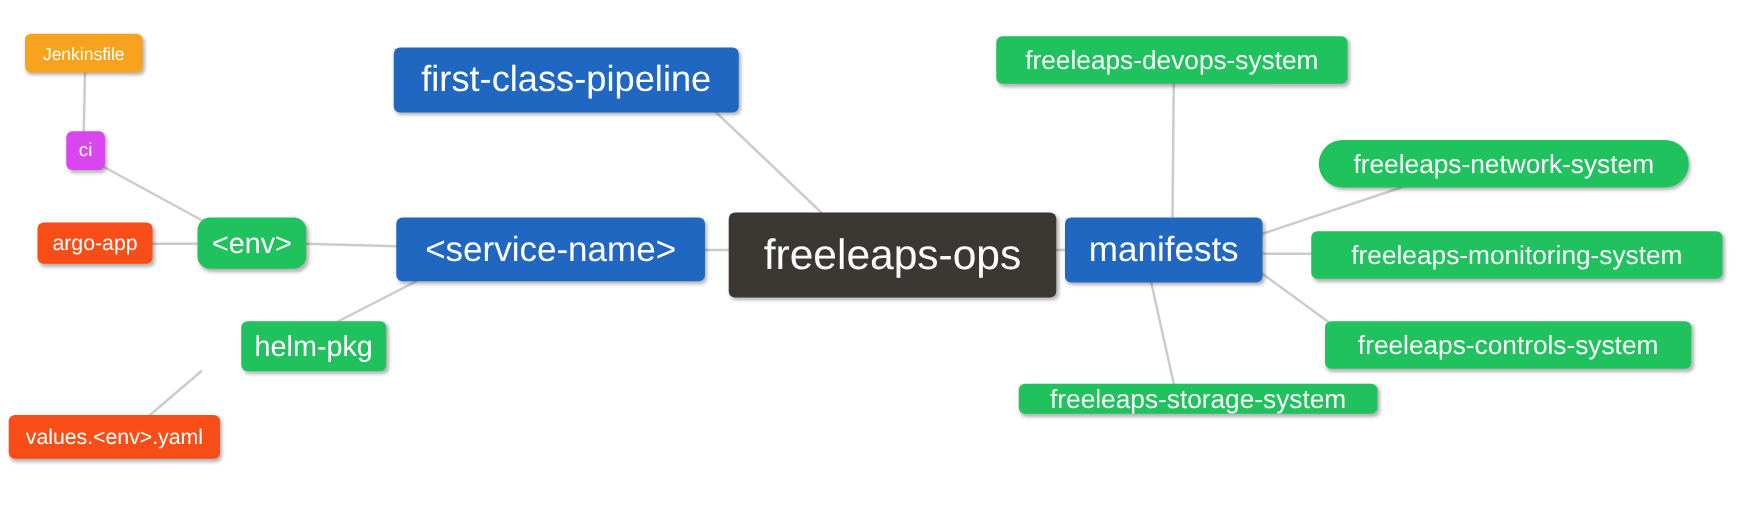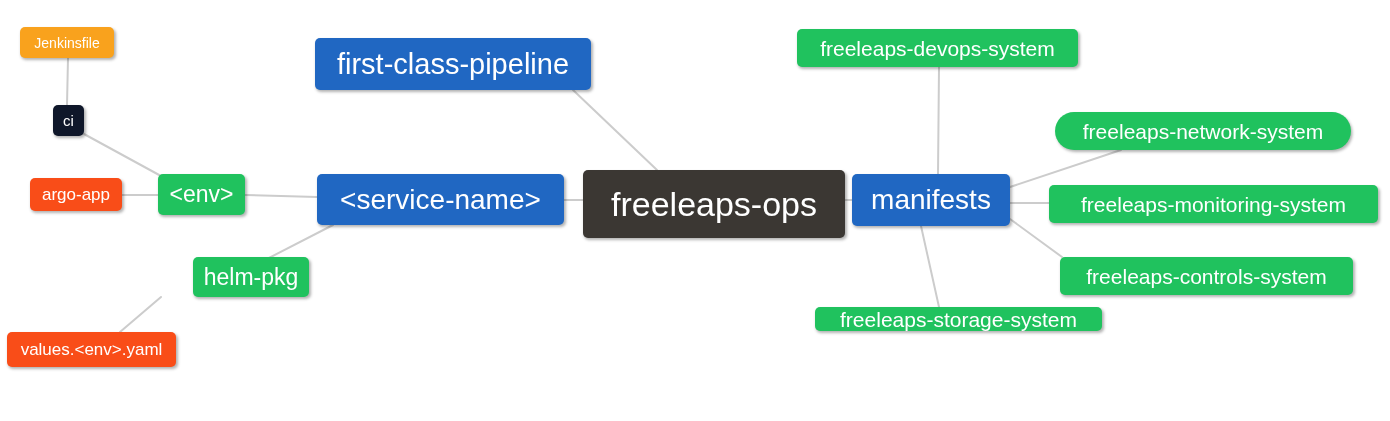--- a/index.html
+++ b/index.html
@@ -59,27 +59,27 @@
       <line x1="938" y1="174" x2="939" y2="67" stroke="#CCCCCC" stroke-width="2" stroke-linecap="round"></line>
       <line x1="1010" y1="187" x2="1121" y2="150" stroke="#CCCCCC" stroke-width="2" stroke-linecap="round"></line>
       <line x1="1010" y1="203" x2="1049" y2="203" stroke="#CCCCCC" stroke-width="2" stroke-linecap="round"></line>
       <line x1="1010" y1="219" x2="1062" y2="257" stroke="#CCCCCC" stroke-width="2" stroke-linecap="round"></line>
       <line x1="921" y1="226" x2="939" y2="307" stroke="#CCCCCC" stroke-width="2" stroke-linecap="round"></line>
     </svg>
 
 <div class="node" style="left: 20px; top: 27px; width: 94px; height: 31px; font-size: 14px; background: rgb(249, 162, 29); color: rgb(255, 255, 255);">
       <span>Jenkinsfile</span>
     </div>
-    <div class="node" style="left: 53px; top: 105px; width: 31px; height: 31px; font-size: 15px; background: #0f172a; color: rgb(255, 255, 255); justify-content: center;">
+    <div class="node" style="left: 53px; top: 105px; width: 31px; height: 31px; font-size: 15px; background: #d946ef; color: rgb(255, 255, 255); justify-content: center;">
       <span>ci</span>
     </div>
     <div class="node" style="left: 30px; top: 178px; width: 92px; height: 33px; font-size: 17px; background: rgb(249, 77, 24); color: rgb(255, 255, 255);">
       <span>argo-app</span>
     </div>
-    <div class="node" style="left: 158px; top: 174px; width: 87px; height: 41px; font-size: 23px; background: rgb(32, 194, 94); color: rgb(255, 255, 255);">
+    <div class="node" style="left: 158px; top: 174px; width: 87px; height: 41px; font-size: 23px; background: rgb(32, 194, 94); color: rgb(255, 255, 255); border-radius: 10px;">
       <span>&lt;env&gt;</span>
     </div>
     <div class="node" style="left: 147px; top: 257px; width: 116px; height: 40px; font-size: 23px; background: rgb(32, 194, 94); color: rgb(255, 255, 255); margin-left: 46px;">
       <span>helm-pkg</span>
     </div>
     <div class="node" style="left: 7px; top: 332px; width: 169px; height: 35px; font-size: 17px; background: rgb(249, 77, 24); color: rgb(255, 255, 255);">
       <span>values.&lt;env&gt;.yaml</span>
     </div>
     <div class="node" style="left: 315px; top: 38px; width: 276px; height: 52px; font-size: 29px; background: rgb(32, 103, 194); color: rgb(255, 255, 255);">
       <span>first-class-pipeline</span>

